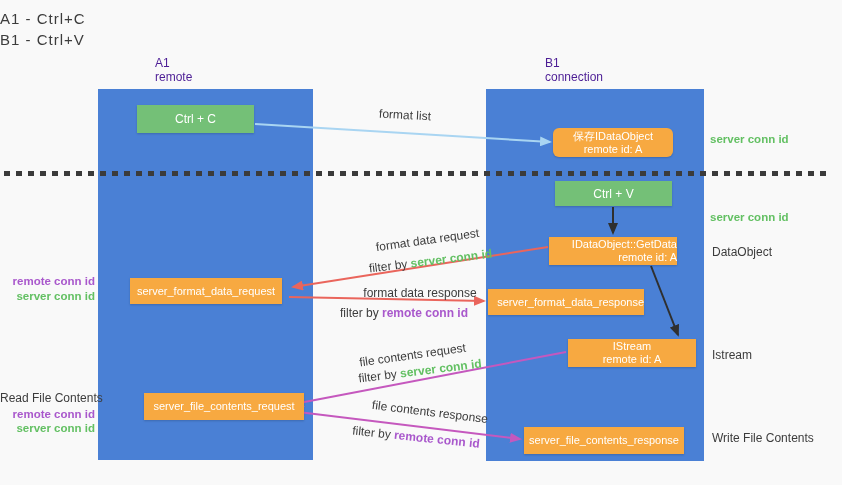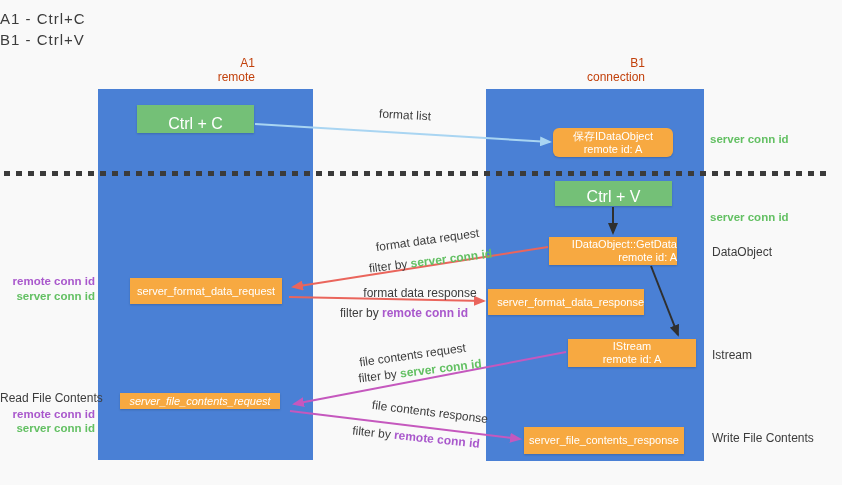--- a/index.html
+++ b/index.html
@@ -1,28 +1,28 @@
 <!DOCTYPE html>
 <html><head>
 <meta charset="utf-8">
 <style>
   html,body{margin:0;padding:0;}
   body{font-family:"Liberation Sans",sans-serif;background:#f9f9f9;}
   .canvas{position:relative;width:842px;height:485px;background:#f9f9f9;overflow:hidden;}
   .title{position:absolute;left:0;top:8px;width:842px;text-align:left;
          font-size:15px;line-height:21px;color:#3c3c3c;letter-spacing:1px;}
-  .lane-header{position:absolute;text-align:right;font-size:12px;line-height:14px;color:#c2410c;}
+  .lane-header{position:absolute;text-align:left;font-size:12px;line-height:14px;color:#4c1d95;}
   .lane{position:absolute;background:#4a80d5;}
   .dotted{position:absolute;left:4px;top:171px;width:824px;height:5px;
           background:repeating-linear-gradient(to right,#3b3b3b 0 6px,transparent 6px 12px);}
   .arrows{position:absolute;left:0;top:0;z-index:3;}
   .node{position:absolute;z-index:4;color:#fff;text-align:center;
         display:flex;flex-direction:column;justify-content:center;
         box-shadow:0 1px 2px rgba(0,0,0,0.18);}
-  .node.green{background:#74c077;font-size:16px;justify-content:flex-end;}
+  .node.green{background:#74c077;font-size:12px;}
   .node.orange{background:#f7a941;font-size:11px;line-height:13px;}
   .elabel{position:absolute;z-index:5;font-size:12px;color:#3c3c3c;white-space:nowrap;text-align:center;}
   .key-green{color:#63c063;font-weight:bold;}
   .key-purple{color:#a958cc;font-weight:bold;}
   .side-label{position:absolute;z-index:5;font-size:12px;color:#3c3c3c;white-space:nowrap;}
   .side-label.green{color:#63c063;font-weight:bold;font-size:11.5px;}
   .side-label.purple{color:#a958cc;font-weight:bold;font-size:11.5px;}
   .left-col{text-align:right;width:95px;left:0;}
   .r-3{transform:rotate(3deg);}
   .r-m8{transform:rotate(-8deg);}
@@ -102,21 +102,21 @@
 
   <div class="node orange" style="left:488px;top:289px;width:156px;height:26px;align-items:flex-end;">
     <div>server_format_data_response</div>
   </div>
 
   <div class="node orange" style="left:568px;top:339px;width:128px;height:28px;">
     <div>IStream</div>
     <div>remote id: A</div>
   </div>
 
-  <div class="node orange" style="left:120px;top:393px;width:160px;height:16px;font-style:italic;">
+  <div class="node orange" style="left:144px;top:393px;width:160px;height:27px;">
     <div>server_file_contents_request</div>
   </div>
 
   <div class="node orange" style="left:524px;top:427px;width:160px;height:27px;">
     <div>server_file_contents_response</div>
   </div>
 
   <div class="elabel r-3" style="left:360px;top:108px;width:90px;">format list</div>
 
   <div class="elabel r-m8" style="left:365px;top:233px;width:125px;">format data request</div>

